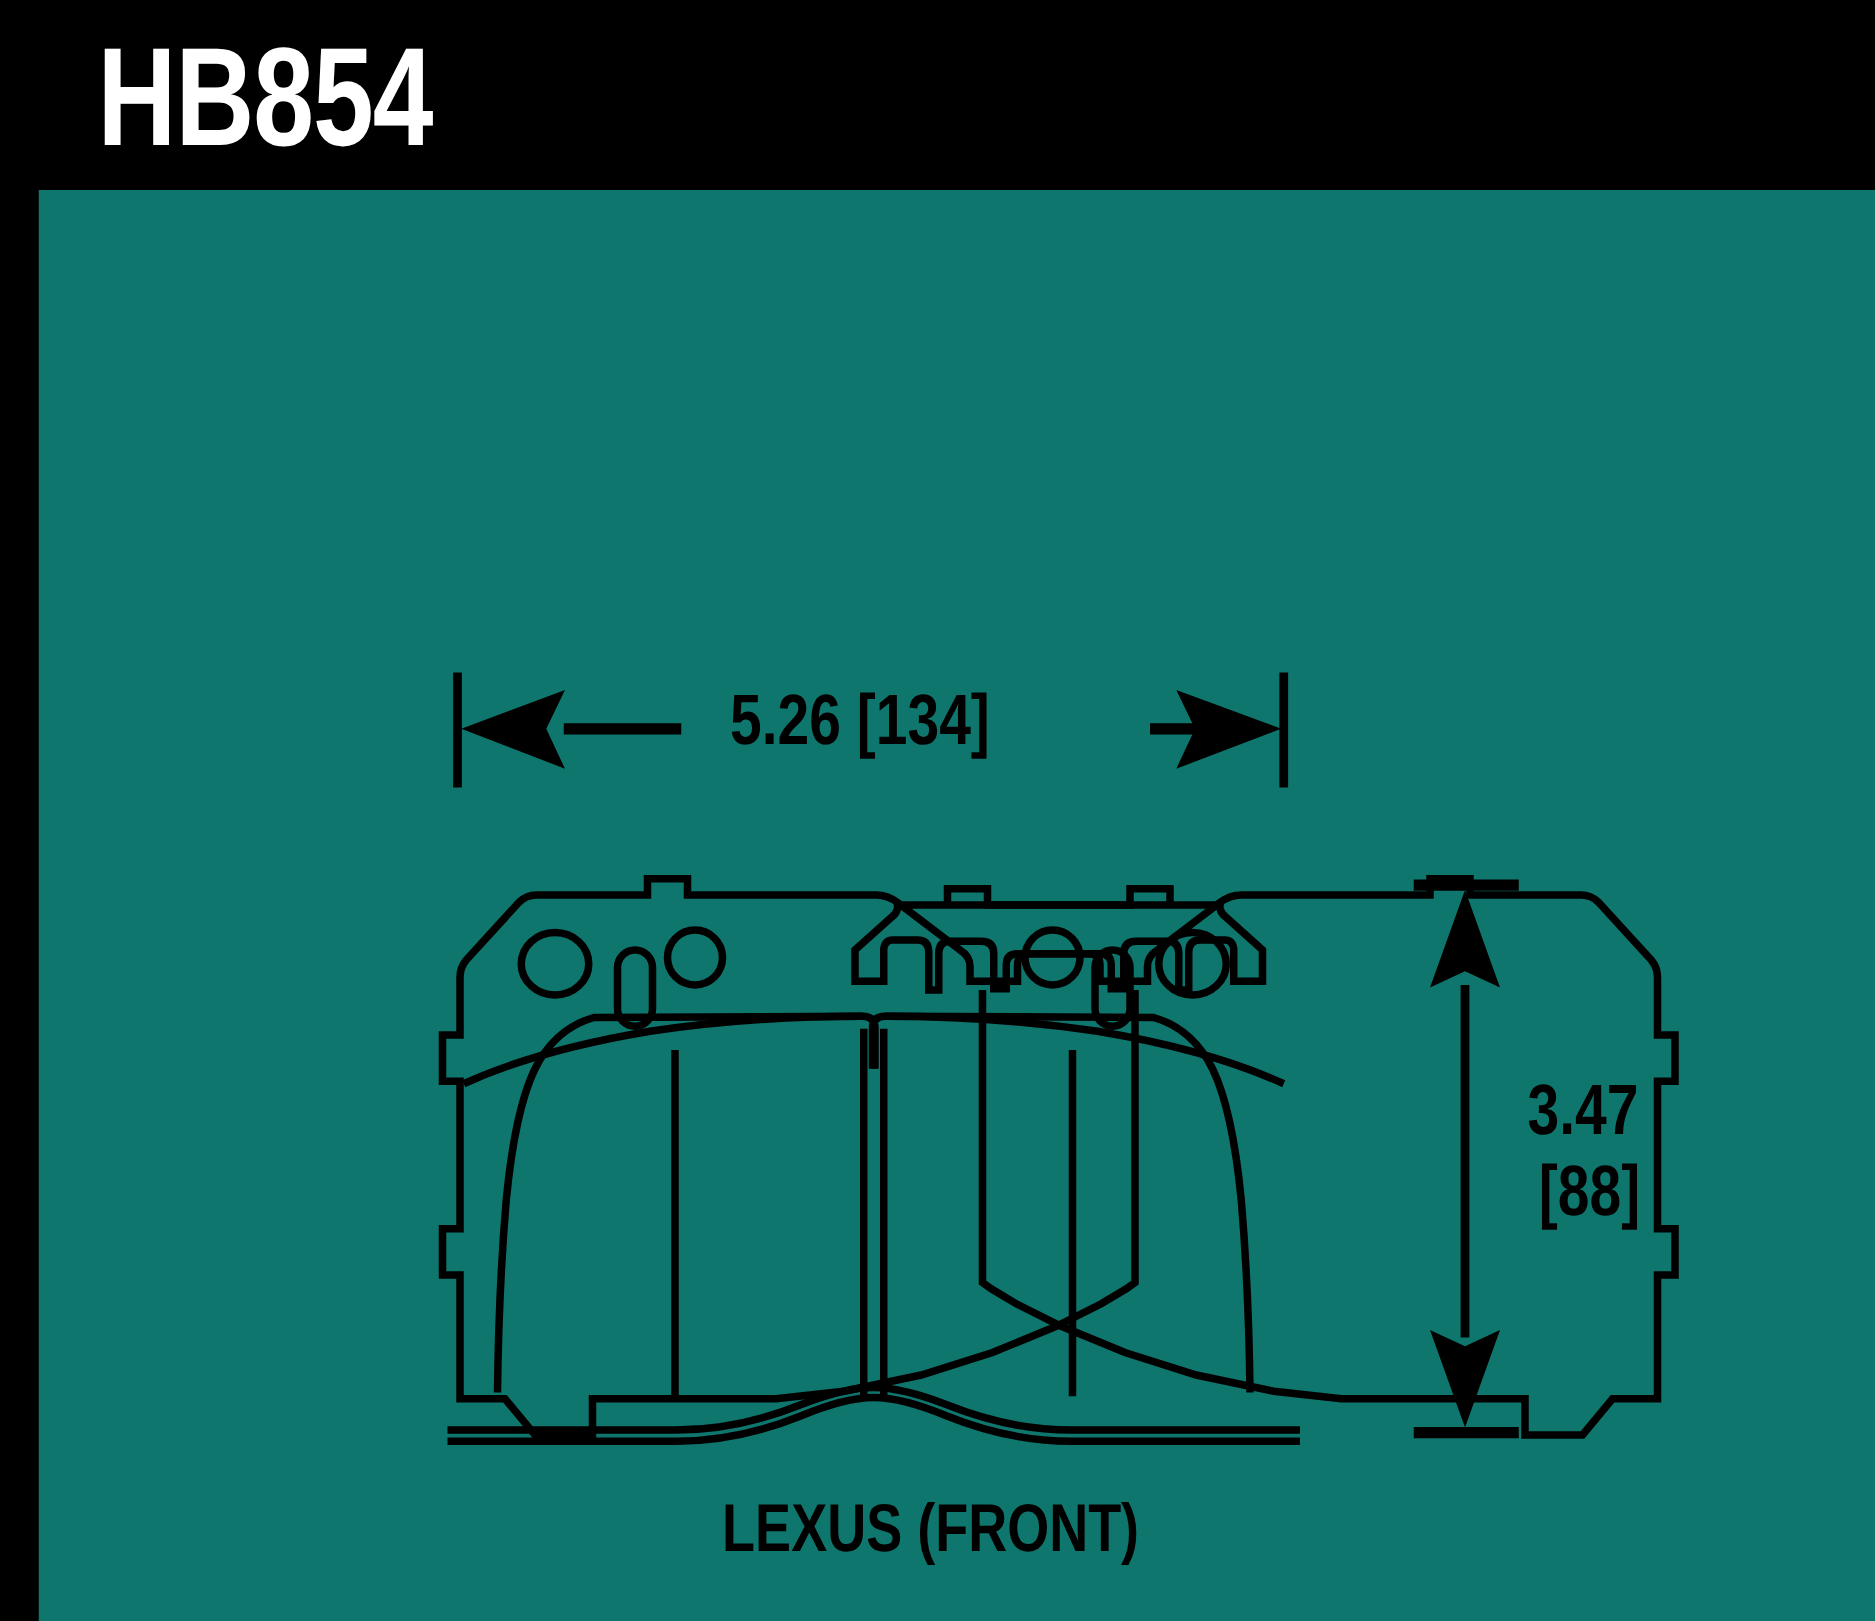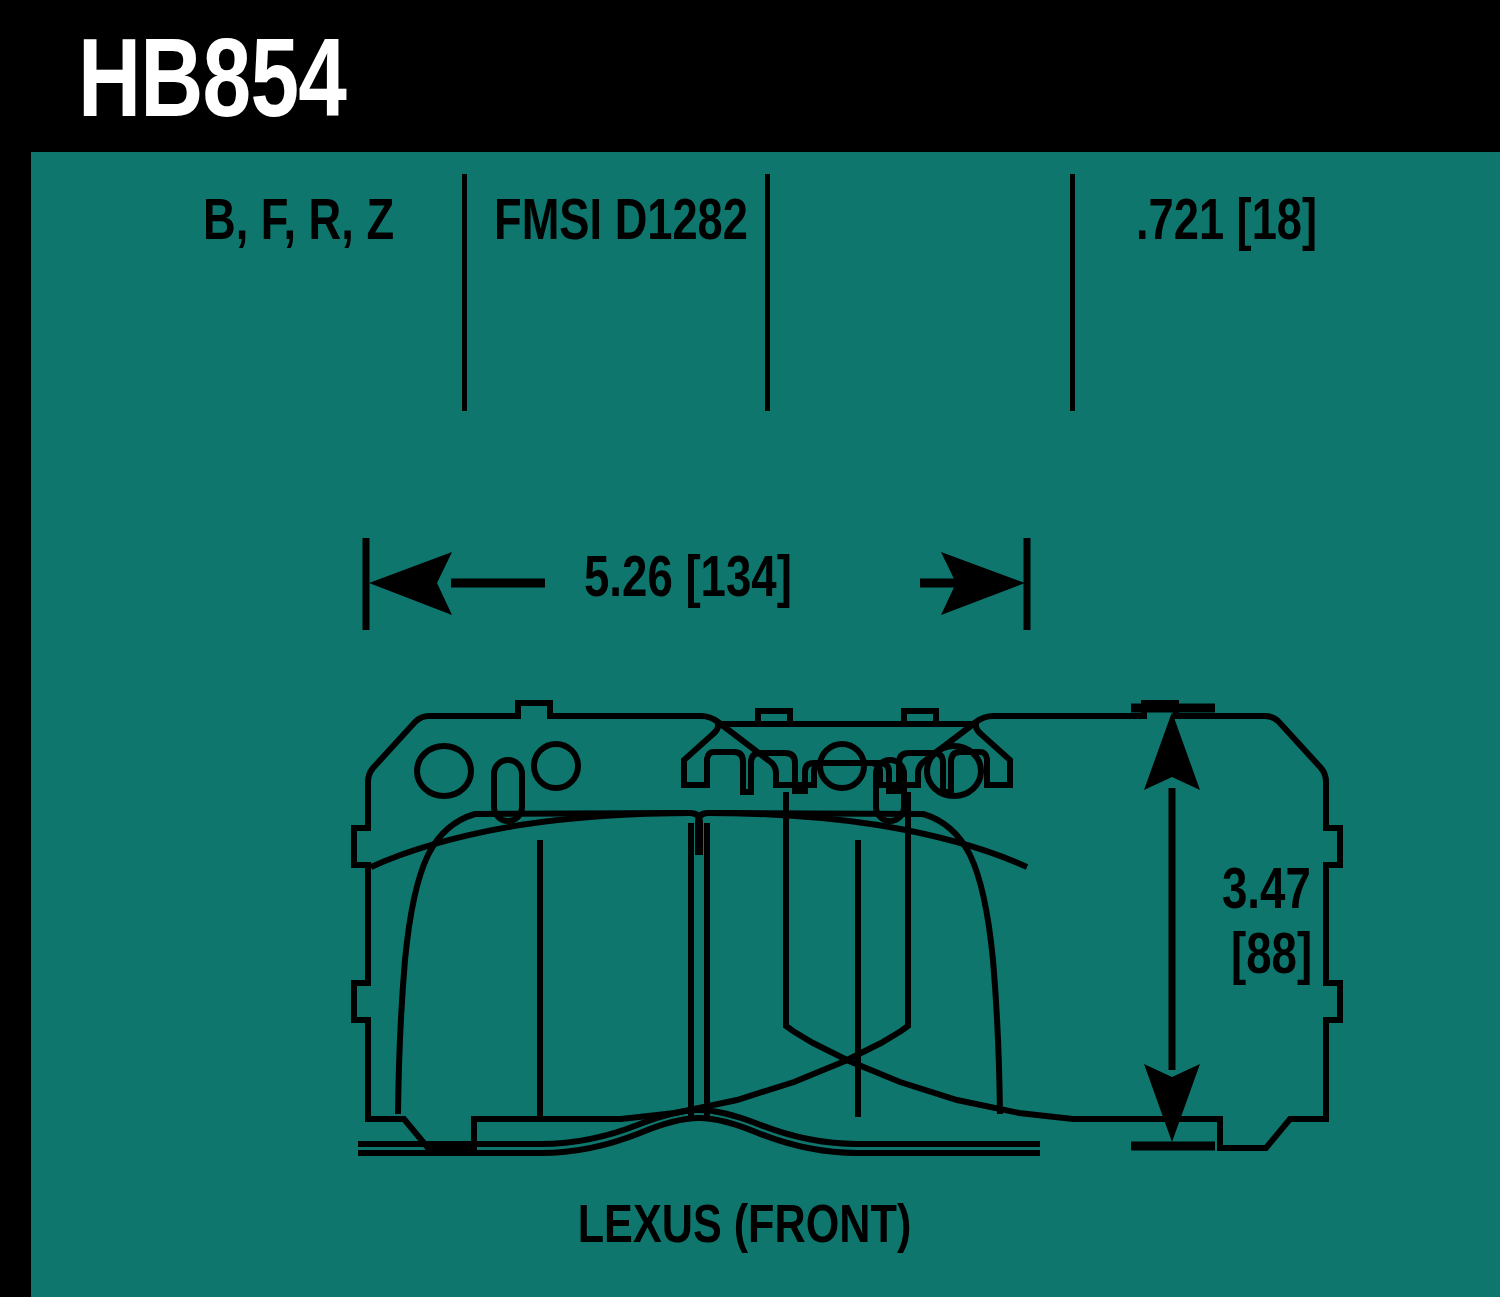--- a/index.html
+++ b/index.html
@@ -63,32 +63,20 @@
 </head>
 <body>
 
 <div id="sheet">
 
   <div class="header-band"></div>
   <div class="part-number">HB854</div>
 
   <div class="left-rail"></div>
 
-  <div class="spec-row">
-
-    <div class="divider" style="left:431px;"></div>
-    <div class="divider" style="left:734px;"></div>
-    <div class="divider" style="left:1039px;"></div>
-
-    <div class="spec-text" style="left:172px;top:38px;font-size:58px;line-height:58px;transform:scaleX(0.78);">B, F, R, Z</div>
-
-    <div class="spec-text" style="left:463px;top:38px;font-size:58px;line-height:58px;transform:scaleX(0.78);">FMSI D1282</div>
-
-    <div class="spec-text" style="left:1105px;top:38px;font-size:58px;line-height:58px;transform:scaleX(0.78);">.721 [18]</div>
-  </div>
 
   <div class="dim-text" style="left:584px;top:548px;font-size:57px;line-height:57px;transform:scaleX(0.8);">5.26  [134]</div>
 
   <div class="dim-text" style="left:1222px;top:860px;font-size:57px;line-height:57px;transform:scaleX(0.8);">3.47</div>
 
   <div class="dim-text" style="left:1231px;top:925px;font-size:57px;line-height:57px;transform:scaleX(0.8);">[88]</div>
 
   <div class="caption" style="left:536px;top:1196px;font-size:54px;line-height:54px;transform:scaleX(0.8);">LEXUS (FRONT)</div>
 
   <svg class="draw" viewBox="0 0 1500 1297" xmlns="http://www.w3.org/2000/svg">

